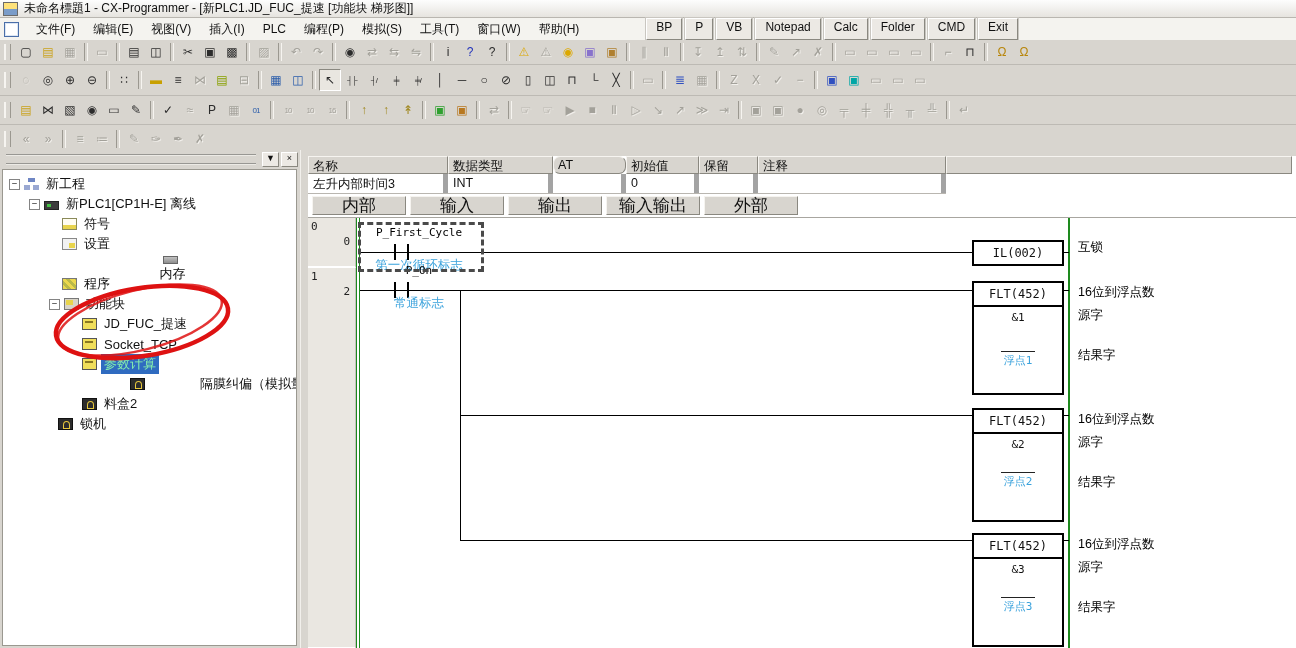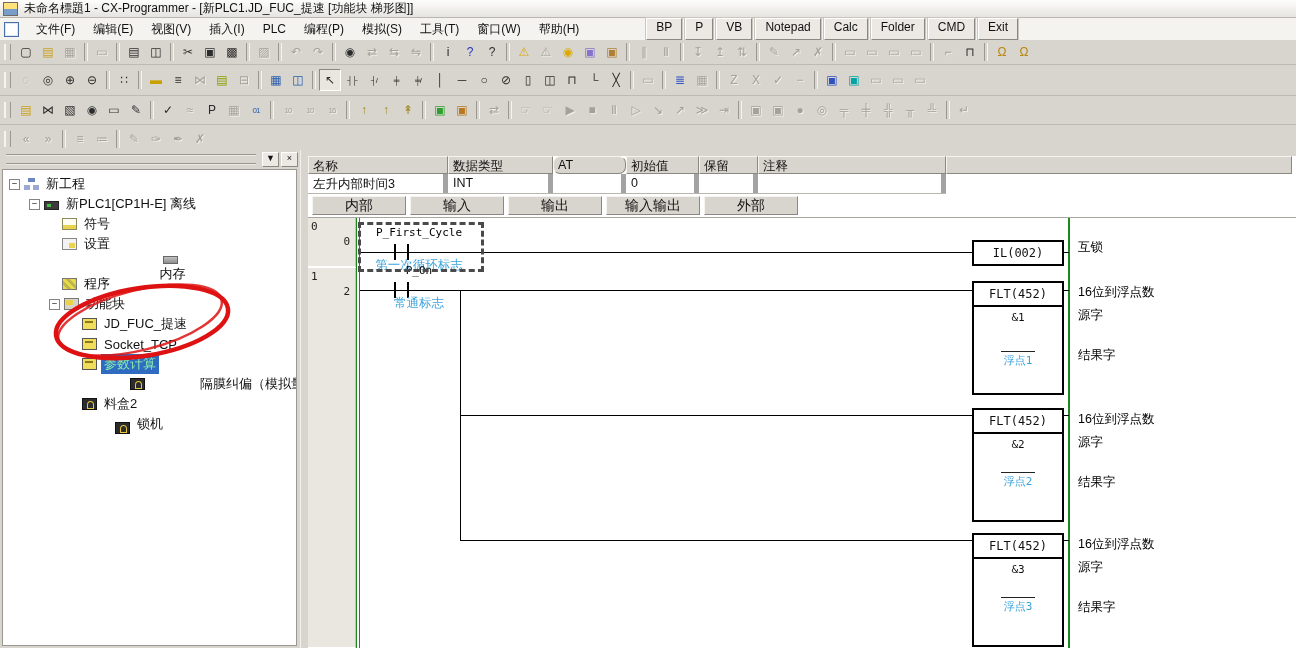--- a/index.html
+++ b/index.html
@@ -74,21 +74,21 @@
   
   #rightpanel{position:absolute;left:308px;right:0;top:150px;bottom:0;background:#fff;}
   #vtheader{position:absolute;left:0;top:6px;height:18px;display:flex;}
   .hcell{background:#d8d5cf;border:1px solid;border-color:#f6f4f0 #8a8880 #8a8880 #f6f4f0;
     box-sizing:border-box;padding:1px 4px;font-size:12.5px;overflow:hidden;white-space:nowrap;}
   #vtrow{position:absolute;left:0;top:24px;height:19px;display:flex;border-bottom:1px solid #b9b6b0;}
   .vcell{box-sizing:border-box;border-right:5px solid #a3a3a3;padding:2px 5px;font-size:12.5px;
     overflow:hidden;white-space:nowrap;}
   #vtabs{position:absolute;left:4px;top:46px;height:20px;display:flex;gap:4px;}
   .vtab{width:94px;height:19px;background:#d8d5cf;border:1px solid;
-    border-color:#f6f4f0 #8a8880 #8a8880 #f6f4f0;text-align:center;font-size:14px;
+    border-color:#f6f4f0 #8a8880 #8a8880 #f6f4f0;text-align:center;font-size:17px;
     line-height:17px;box-sizing:border-box;cursor:default;}
   
   #ladder{position:absolute;left:0;right:0;top:67px;bottom:0;background:#fff;
     border-top:1px solid #a8a6a0;overflow:hidden;}
   .mcell{position:absolute;left:0;width:48px;background:#eae7e1;border-bottom:2px solid #fff;
     border-right:1px solid #c4c1bb;box-sizing:border-box;
     font:11px "DejaVu Sans Mono",monospace;color:#222;}
   .rnum{position:absolute;left:3px;top:2px;}
   .rstep{position:absolute;right:5px;top:17px;}
   .rail{position:absolute;background:#1e8a1e;}
@@ -616,21 +616,21 @@
           <div class="trow" style="padding-left: 66px; gap: 48px;">
             <span class="expgap"></span>
             <span class="ic ic-fblock"></span>
             <span class="tlabel">隔膜纠偏（模拟量）</span>
           </div>
           <div class="trow" style="padding-left: 66px;">
             <span class="expgap"></span>
             <span class="ic ic-fblock"></span>
             <span class="tlabel">料盒2</span>
           </div>
-          <div class="trow" style="padding-left: 99px; align-items: flex-end;">
+          <div class="trow" style="padding-left: 42px;">
             <span class="expgap"></span>
             <span class="ic ic-fblock"></span>
             <span class="tlabel">锁机</span>
           </div>
         </div>
     </div>
   </div>
 
   <div id="splitter"></div>
 

